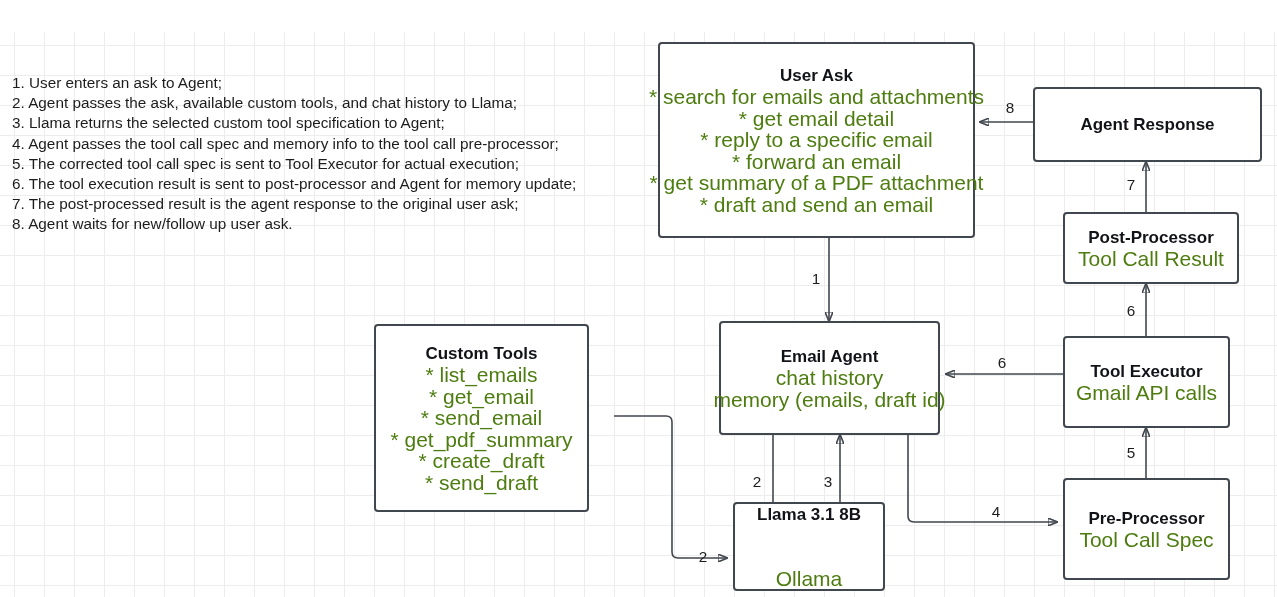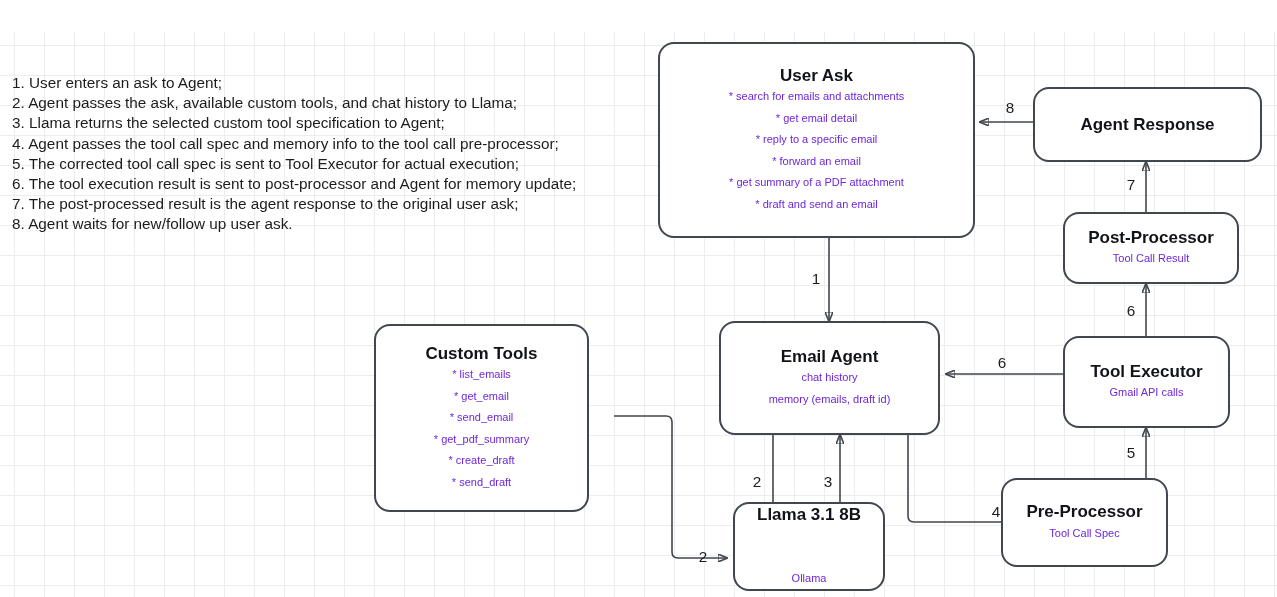--- a/index.html
+++ b/index.html
@@ -38,39 +38,39 @@
     color: #1c1c1c;
     white-space: nowrap;
   }
 
   
   .node {
     position: absolute;
     box-sizing: border-box;
     background: #ffffff;
     border: 2px solid #41474f;
-    border-radius: 16px;
+    border-radius: 4px;
     display: flex;
     flex-direction: column;
     align-items: center;
     justify-content: center;
     text-align: center;
     padding: 2px 6px;
   }
   .node-title {
     font-weight: bold;
     font-size: 17px;
     line-height: 21.5px;
     color: #111318;
     white-space: nowrap;
   }
   .node-sub {
-    font-size: 11px;
+    font-size: 21px;
     line-height: 21.5px;
-    color: #6d28d9;
+    color: #4d7c0f;
     white-space: nowrap;
   }
 
   
   #edges {
     position: absolute;
     left: 0;
     top: 0;
     width: 1277px;
     height: 597px;
@@ -163,21 +163,21 @@
   <div class="node" style="left:1063px; top:304px; width:167px; height:92px;">
     <div class="node-title">Tool Executor</div>
     <div class="node-sub">Gmail API calls</div>
   </div>
 
   <div class="node" style="left:1063px; top:180px; width:176px; height:72px;">
     <div class="node-title">Post-Processor</div>
     <div class="node-sub">Tool Call Result</div>
   </div>
 
-  <div class="node" style="left:1001px; top:446px; width:167px; height:89px;justify-content:center;">
+  <div class="node" style="left:1063px; top:446px; width:167px; height:102px;justify-content:center;">
     <div class="node-title">Pre-Processor</div>
     <div class="node-sub">Tool Call Spec</div>
   </div>
 
   <div class="node" style="left:719px; top:289px; width:221px; height:114px;">
     <div class="node-title">Email Agent</div>
     <div class="node-sub">chat history</div>
     <div class="node-sub">memory (emails, draft id)</div>
   </div>
 

